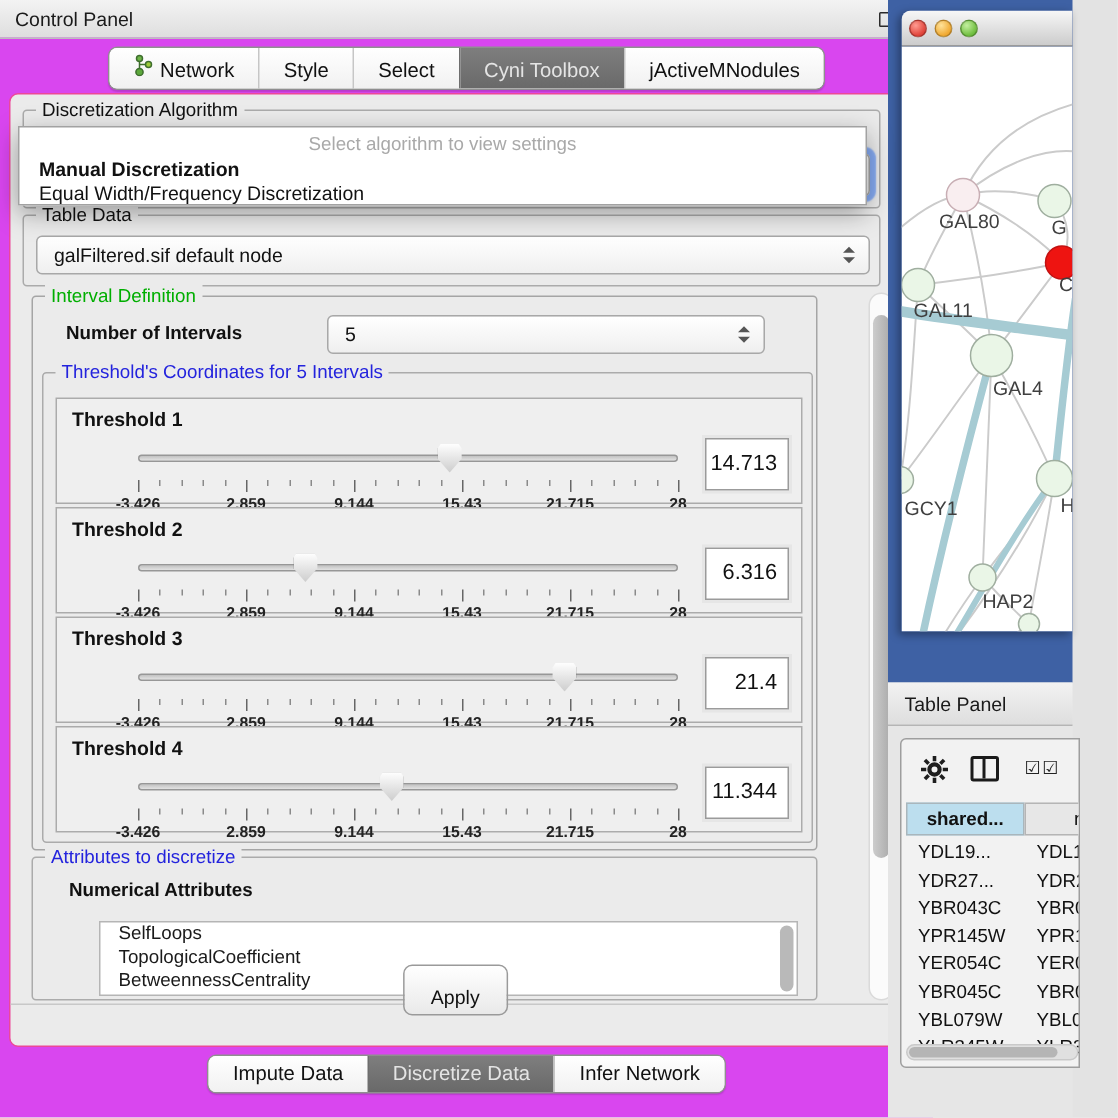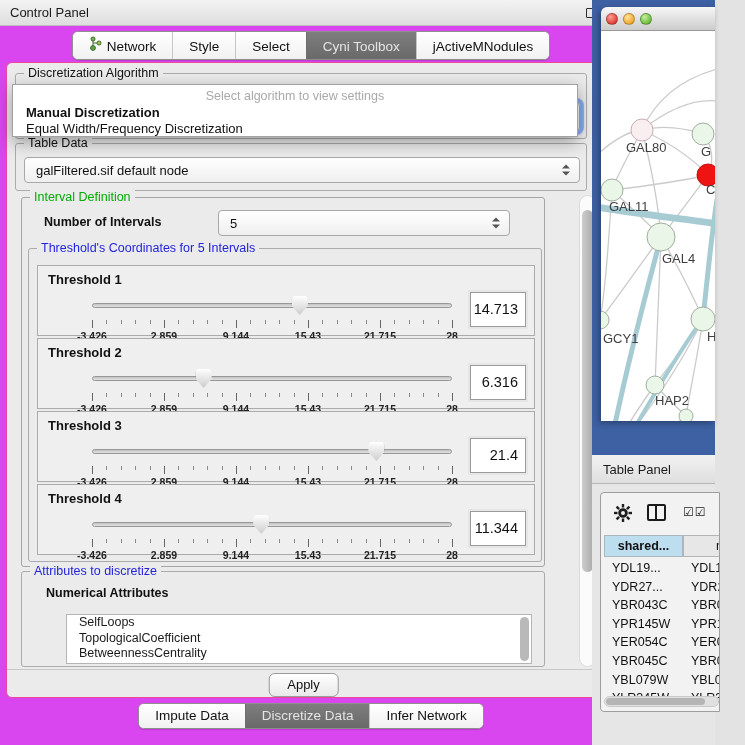--- a/index.html
+++ b/index.html
@@ -74,22 +74,22 @@
     border:1px solid #B5B5B5; overflow:hidden; }
   .attr-item { font-size:12.5px; line-height:15.5px; padding-left:12px; color:#1a1a1a; white-space:nowrap; }
   .list-sb { position:absolute; right:2px; top:2px; bottom:2px; width:9px; border-radius:5px; background:#B9B9B9; }
 
   .main-sb { position:absolute; left:572px; top:132px; width:17px; height:472px;
     background:#FBFBFB; border:1px solid #DADADA; border-radius:9px; }
   .main-sb .sb-thumb { position:absolute; left:2px; right:2px; top:14px; height:362px;
     border-radius:7px; background:linear-gradient(90deg,#CCCCCC,#ACACAC); }
 
   .apply-sep { position:absolute; left:0; right:0; top:606px; border-top:1px solid #C8C8C8; }
-  .apply-btn { position:absolute; top:610px; left:50%; transform:translateX(-50%);
-    padding:3px 18px 4px; font-size:13px; color:#111; background:linear-gradient(#FFFFFF,#E9E9E9);
+  .apply-btn { position:absolute; top:580px; left:50%; transform:translateX(-50%);
+    padding:13px 18px 4px; font-size:13px; color:#111; background:linear-gradient(#FFFFFF,#E9E9E9);
     border:1px solid #9A9A9A; border-radius:6px; }
 
   
   .right-region { position:absolute; left:592px; top:0; width:123px; height:745px; background:#E6E6E6; }
   .desktop-blue { position:absolute; left:0; top:0; width:123px; height:455px; background:#3E61A4; }
   .net-window { position:absolute; left:9px; top:7px; width:114px; height:414px;
     border-radius:6px 0 0 0; overflow:hidden; box-shadow:-2px 2px 6px rgba(0,0,0,.35); }
   .net-titlebar { height:24px; background:linear-gradient(#F7F7F7,#CCCCCC); border-bottom:1px solid #9a9a9a; position:relative; }
   .light { position:absolute; top:6px; width:12px; height:12px; border-radius:50%; border:0.5px solid rgba(0,0,0,.25); }
   .light.red    { left:5px;  background:radial-gradient(circle at 35% 30%, #FF9C92, #E0443A 70%); }

